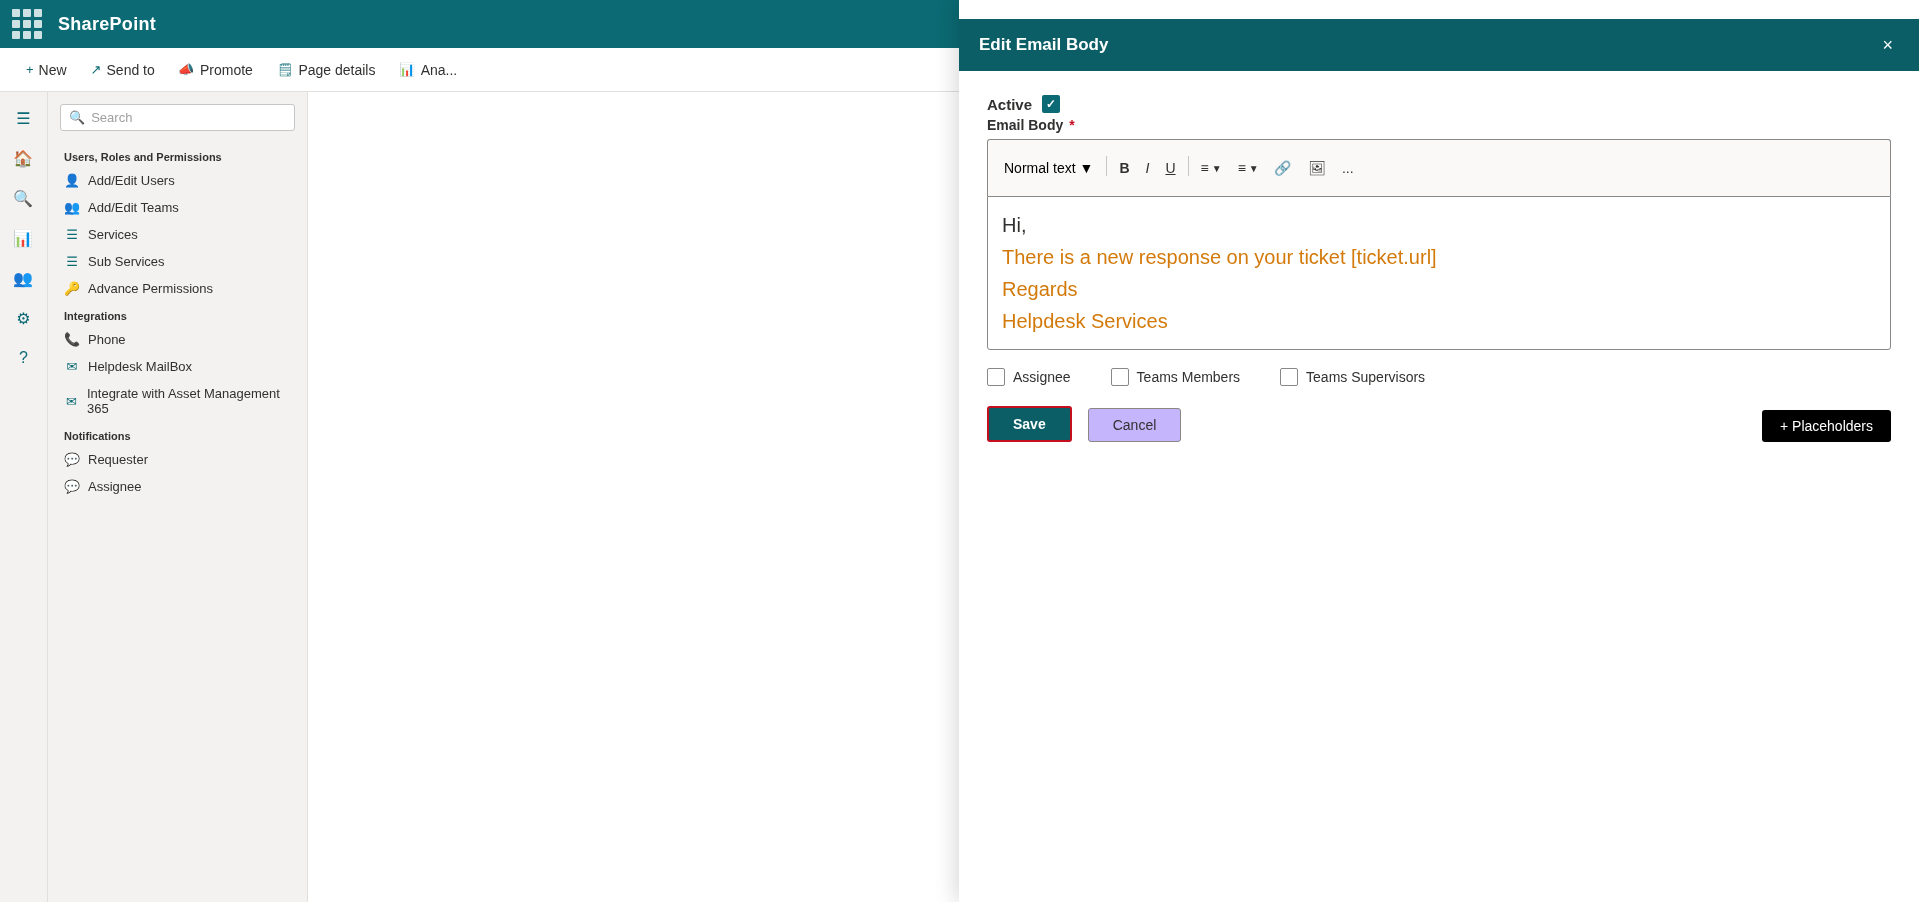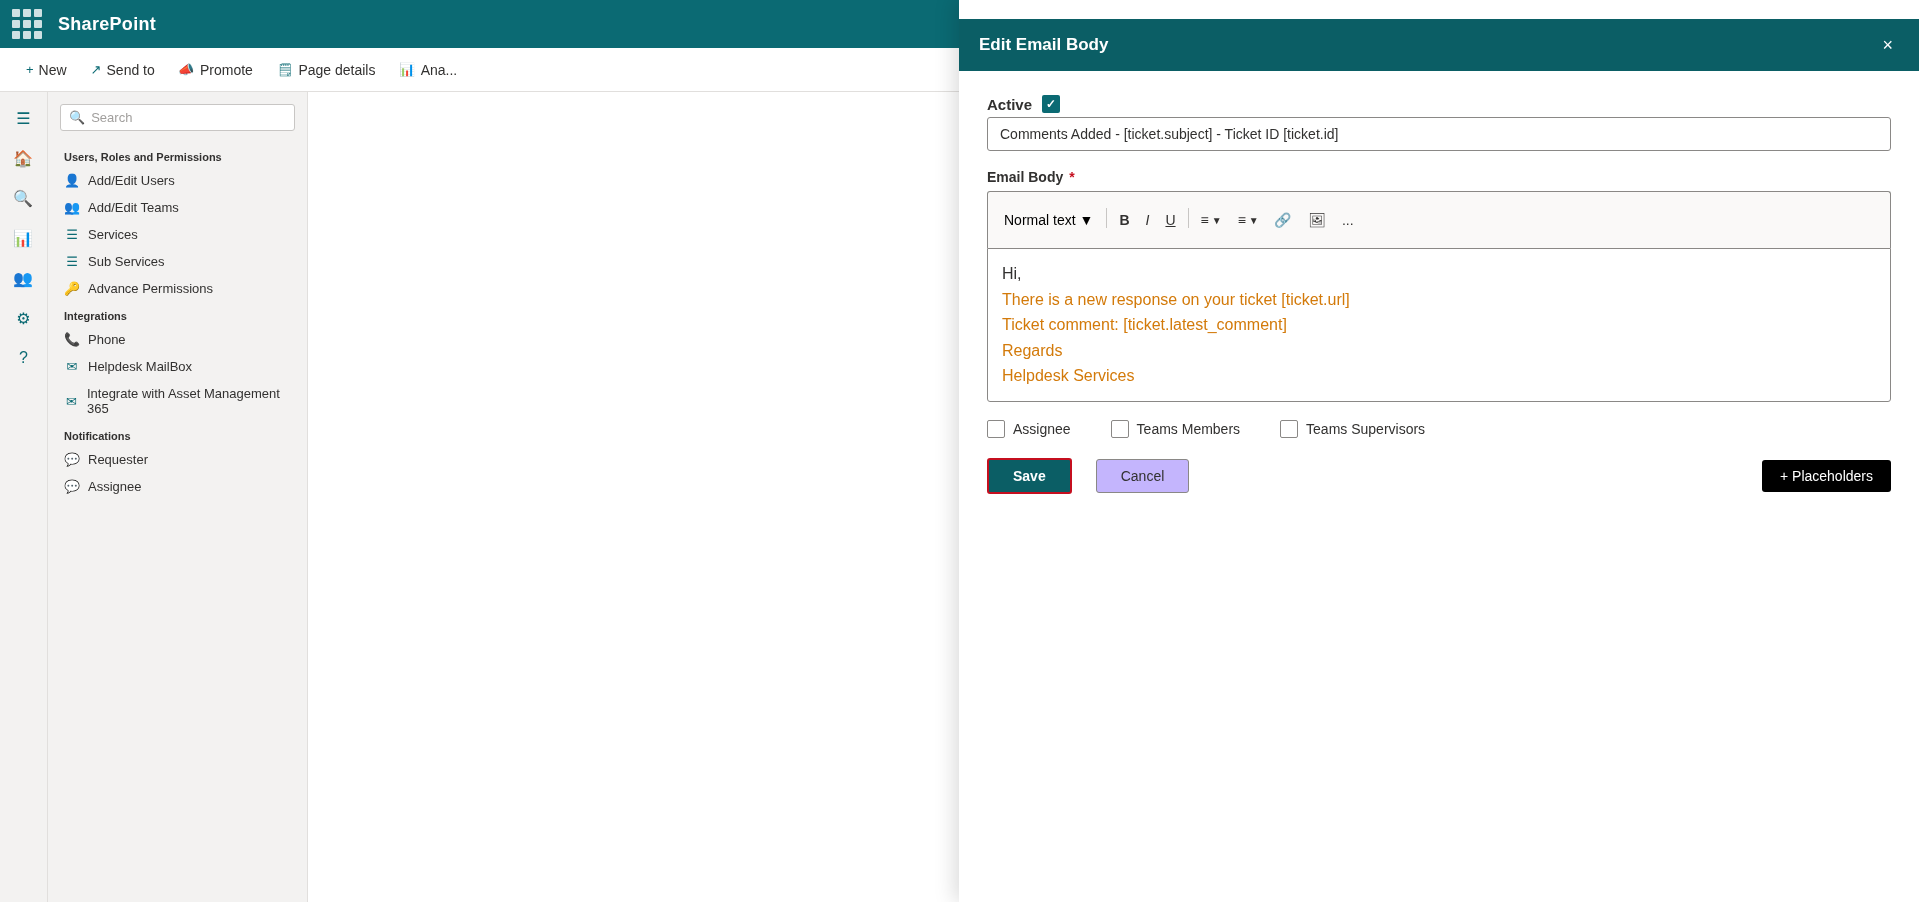--- a/index.html
+++ b/index.html
@@ -274,21 +274,21 @@
       font-size: 14px;
       border-radius: 3px;
     }
 
     
     .editor-content {
       border: 1px solid #8a8886;
       border-radius: 0 0 3px 3px;
       min-height: 120px;
       padding: 12px 14px;
-      font-size: 16px;
+      font-size: 20px;
       line-height: 1.6;
       margin-bottom: 18px;
     }
     .editor-line { color: #d37a0a; }
     .editor-line.black { color: #323130; }
 
     
     .checkbox-row {
       display: flex;
       align-items: center;
@@ -305,22 +305,22 @@
     .checkbox-empty {
       width: 18px; height: 18px;
       border: 1px solid #8a8886;
       border-radius: 2px;
       cursor: pointer;
     }
 
     
     .action-row {
       display: flex;
-      align-items: center;
-      gap: 24px;
+      align-items: flex-end;
+      gap: 16px;
     }
     .btn-save {
       background: #0b5e65;
       color: #fff;
       border: 2px solid #c50f1f;
       border-radius: 3px;
       padding: 8px 24px;
       font-size: 14px;
       font-weight: 600;
       cursor: pointer;
@@ -469,21 +469,20 @@
     </div>
     <div class="modal-body">
 
       
       <div class="active-row">
         <span class="active-label">Active</span>
         <div class="checkbox-teal"></div>
       </div>
 
       
-      <input type="text" class="text-input" value="Comments Added - [ticket.subject] - Ticket ID [ticket.id]" style="">
 
       
       <div class="field-label">
         <span>Email Body</span>
         <span class="required">*</span>
       </div>
 
       
       <div class="editor-toolbar">
         <button class="format-dropdown">
@@ -507,21 +506,20 @@
         </button>
         <button class="toolbar-btn">🔗</button>
         <button class="toolbar-btn">🖼</button>
         <button class="toolbar-btn">...</button>
       </div>
 
       
       <div class="editor-content">
         <div class="editor-line black">Hi,</div>
         <div class="editor-line">There is a new response on your ticket [ticket.url]</div>
-        <div class="editor-line">Ticket comment: [ticket.latest_comment]</div>
         <div class="editor-line">Regards</div>
         <div class="editor-line">Helpdesk Services</div>
       </div>
 
       
       <div class="checkbox-row">
         <div class="checkbox-item">
           <div class="checkbox-empty"></div>
           <span>Assignee</span>
         </div>

